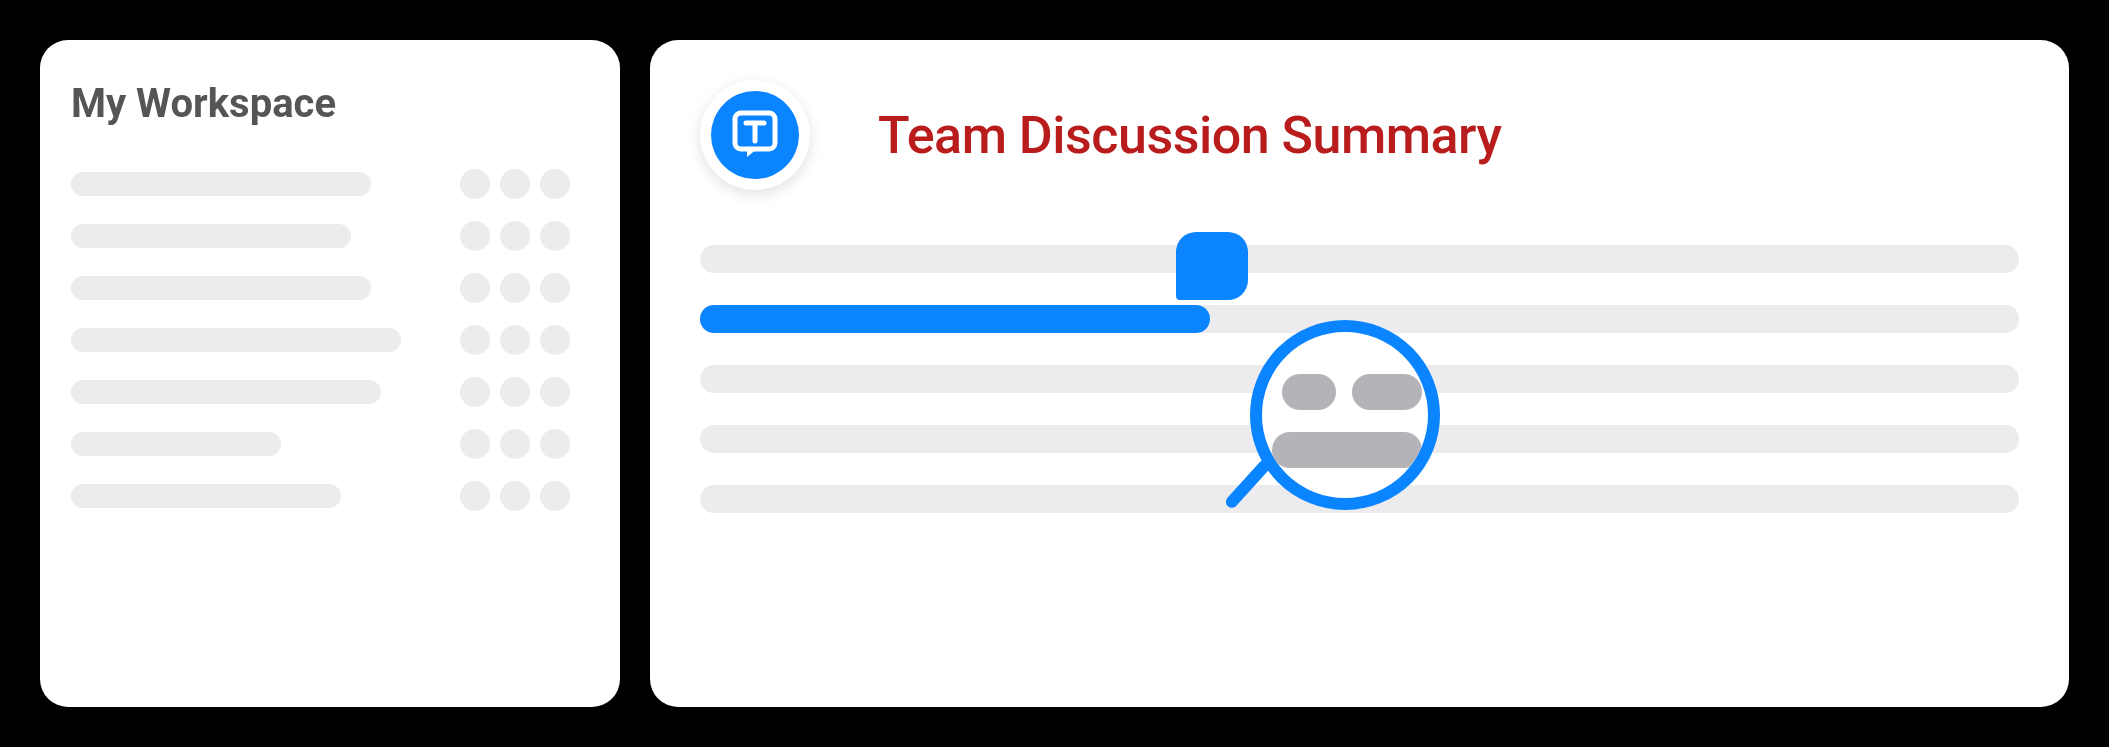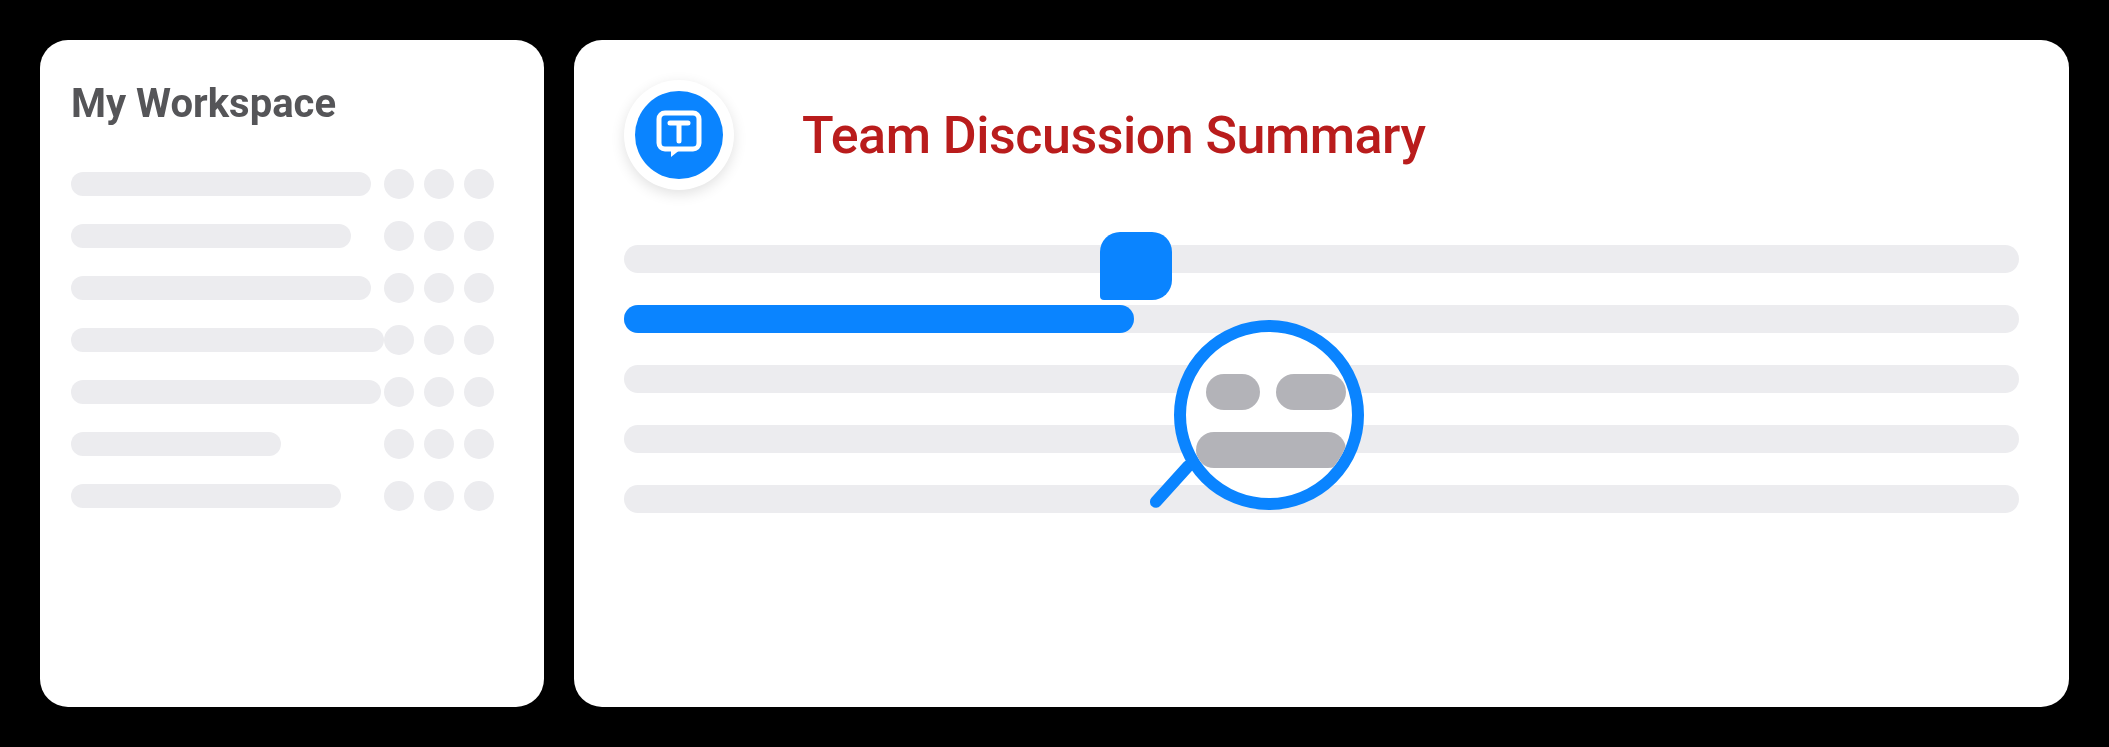--- a/index.html
+++ b/index.html
@@ -12,21 +12,21 @@
     gap: 30px;
     padding: 40px 40px 40px 40px;
   }
   .card {
     background: #fff;
     border-radius: 28px;
     padding: 40px 50px 20px 50px;
     overflow: hidden;
   }
   .card-left {
-    width: 504px;
+    width: 580px;
     flex-shrink: 0;
     padding-left: 31px;
   }
   .card-right {
     flex: 1;
     position: relative;
   }
   .workspace-title {
     font-size: 40px;
     font-weight: 700;

